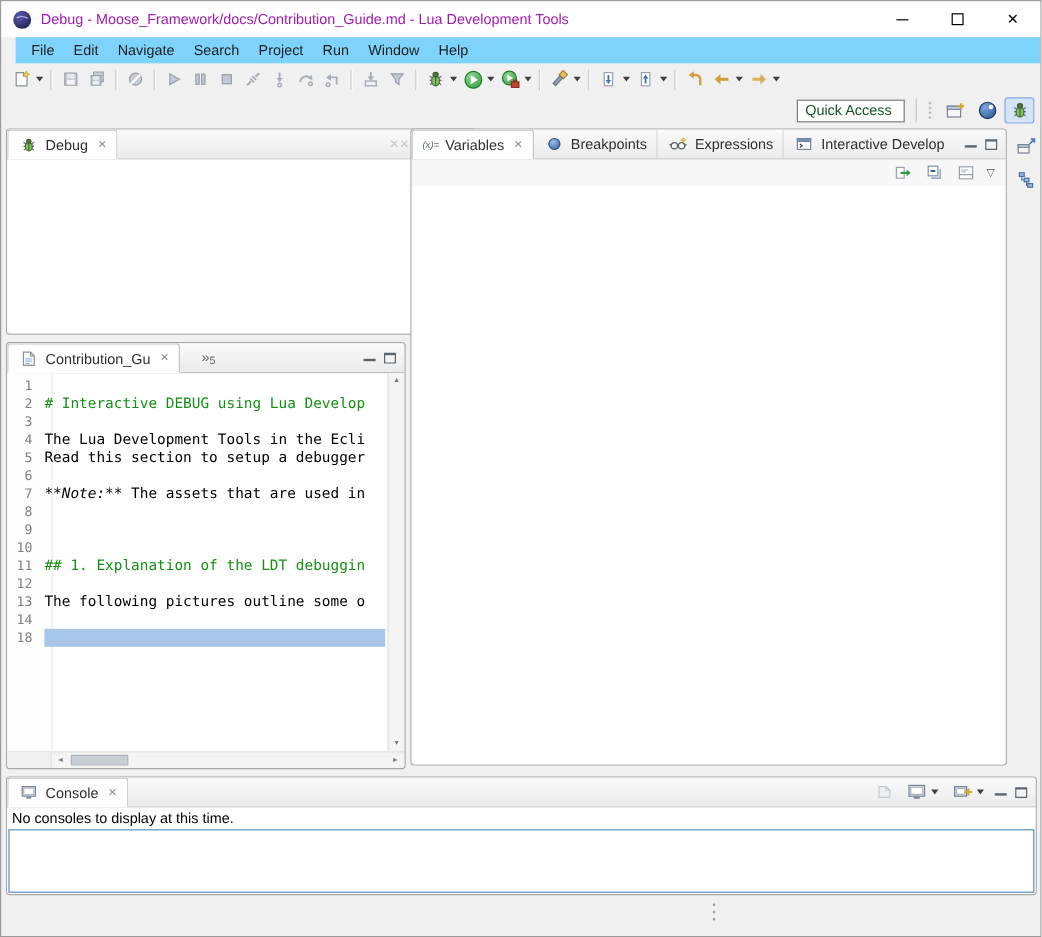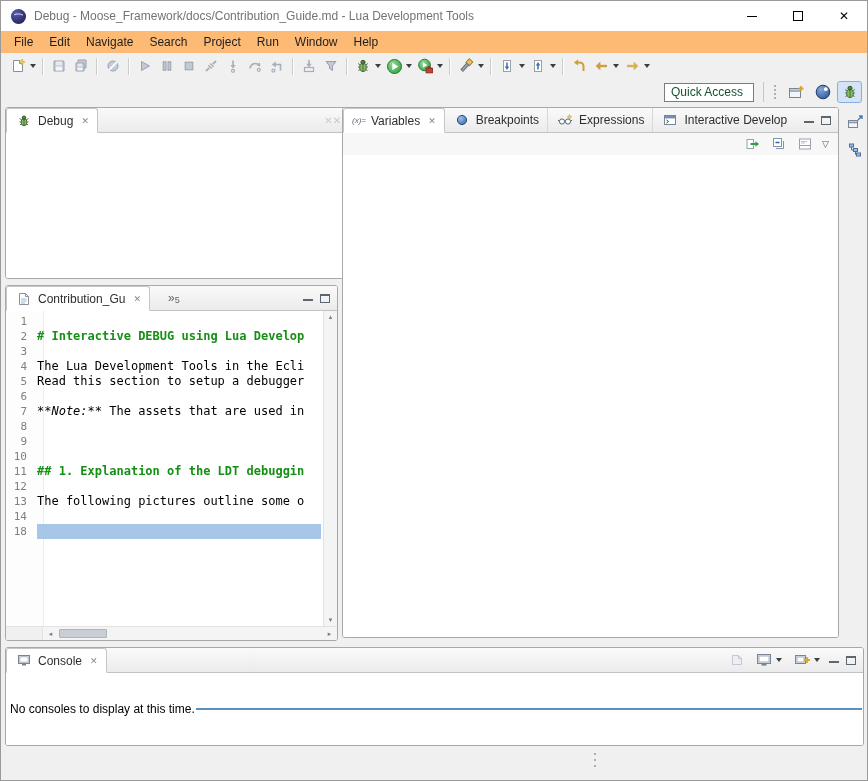--- a/index.html
+++ b/index.html
@@ -3,29 +3,29 @@
 <meta charset="utf-8">
 <style>
   * { box-sizing: border-box; margin: 0; padding: 0; }
   html,body { width: 868px; height: 781px; }
   body { font-family: "Liberation Sans", "DejaVu Sans", sans-serif; font-size: 12px; color:#1e1e1e; }
   .app { position: relative; width: 868px; height: 781px; background:#f0f0f0; border:1px solid #9a9a9a; overflow:hidden; }
 
   
   .titlebar { height:30px; background:#ffffff; display:flex; align-items:center; }
   .app-icon { margin:0 7px 0 9px; display:flex; }
-  .title-text { font-size:12px; color:#737373; }
+  .title-text { font-size:12px; color:#a21caf; }
   .win-controls { margin-left:auto; display:flex; height:100%; }
   .win-btn { width:46px; height:100%; display:flex; align-items:center; justify-content:center; }
   .wmin { width:10px; height:1px; background:#000; display:block; }
   .wmax { width:10px; height:10px; border:1px solid #000; display:block; }
   .wclose { font-size:12px; color:#000; }
 
   
-  .menubar { height:22px; display:flex; align-items:center; padding-left:5px; background:#fdba74; }
+  .menubar { height:22px; display:flex; align-items:center; padding-left:5px; background:#7dd3fc;margin-left:12px; }
   .menu-item { padding:2px 8px; border-radius:2px; }
 
   
   .toolbar { height:26px; display:flex; align-items:center; padding:0 6px; background:#f0f0f0; }
   .tgroup { display:inline-flex; align-items:center; height:22px; padding:0 2px; border-radius:3px; }
   .tb { width:18px; height:18px; display:inline-flex; align-items:center; justify-content:center; }
   .tb svg { display:block; }
   .dd { width:0; height:0; border-left:3px solid transparent; border-right:3px solid transparent; border-top:4px solid #3c3f44; margin-left:3px; }
   .tsep { width:2px; height:17px; border-left:1px solid #cdcdcd; border-right:1px solid #fdfdfd; margin:0 4px; }
   .row2 { justify-content:flex-end; padding-right:4px; }
@@ -61,35 +61,35 @@
   .vtoolbar { height:22px; flex:none; display:flex; align-items:center; justify-content:flex-end; gap:8px; padding:0 9px; background:#f7f7f7; }
 
   
   .ed-wrap { flex:1; display:flex; flex-direction:column; min-height:0; }
   .ed-main { flex:1; display:flex; min-height:0; }
   .ed-lines { flex:1; padding-top:3px; overflow:hidden; position:relative; }
   .ed-lines::before { content:""; position:absolute; left:0; top:0; bottom:0; width:37px; background:#fdfdfd; border-right:1px solid #ececec; }
   .ed-line { display:flex; height:15px; line-height:15px; font-family:"DejaVu Sans Mono","Liberation Mono",monospace; font-size:12px; position:relative; }
   .ln { width:31px; flex:none; text-align:right; padding-right:10px; color:#808080; font-size:11px; font-family:"DejaVu Sans Mono","Liberation Mono",monospace; }
   .lt { white-space:pre; overflow:hidden; color:#000; }
-  .lt.heading { color:var(--heading-green,#159015); font-weight:bold; }
+  .lt.heading { color:var(--heading-green,#159015); font-weight:normal; }
   .lt.sel { background:var(--selection-blue,#a8c7e8); flex:1; margin-right:2px; }
   .lt.em { font-style:italic; }
   .vscroll { width:14px; flex:none; background:#f4f4f4; border-left:1px solid #e2e2e2; display:flex; flex-direction:column; align-items:center; justify-content:space-between; padding:2px 0; }
   .sarrow { font-size:6px; color:#75808e; line-height:8px; }
   .hscroll { height:14px; flex:none; display:flex; align-items:stretch; background:#f4f4f4; border-top:1px solid #e2e2e2; }
   .hs-spacer { width:37px; flex:none; background:#f0f0f0; border-right:1px solid #e2e2e2; }
   .hs-btn { width:15px; flex:none; display:flex; align-items:center; justify-content:center; font-size:6px; color:#75808e; }
   .hs-track { flex:1; position:relative; }
   .hs-thumb { position:absolute; left:1px; top:2px; bottom:2px; width:48px; background:#c9cdd4; border:1px solid #aeb4bd; border-radius:1px; }
   .chevron { display:flex; align-items:center; margin-left:18px; color:#666; }
   .chev-count { font-size:9px; margin-top:4px; }
 
   
-  .console-body { flex:1; display:flex; flex-direction:row; background:#fff; min-height:0;align-items:center; }
+  .console-body { flex:1; display:flex; flex-direction:column; background:#fff; min-height:0; }
   .console-msg { height:18px; line-height:18px; padding-left:4px; color:#000; }
   .console-box { flex:1; margin:0 1px 1px 1px; border:1px solid var(--console-border,#5a8fc0); background:#fff; }
 
   
   .rstrip { position:absolute; left:841px; top:106px; width:25px; height:531px; display:flex; flex-direction:column; align-items:center; padding-top:5px; gap:8px; }
   .rs-btn { width:20px; height:20px; display:flex; align-items:center; justify-content:center; border-radius:2px; }
   .statusgrip { position:absolute; left:593px; top:752px; display:flex; flex-direction:column; gap:4px; }
   .statusgrip .dot { width:2px; height:2px; background:#9a9a9a; border-radius:50%; }
 </style>
 </head>

